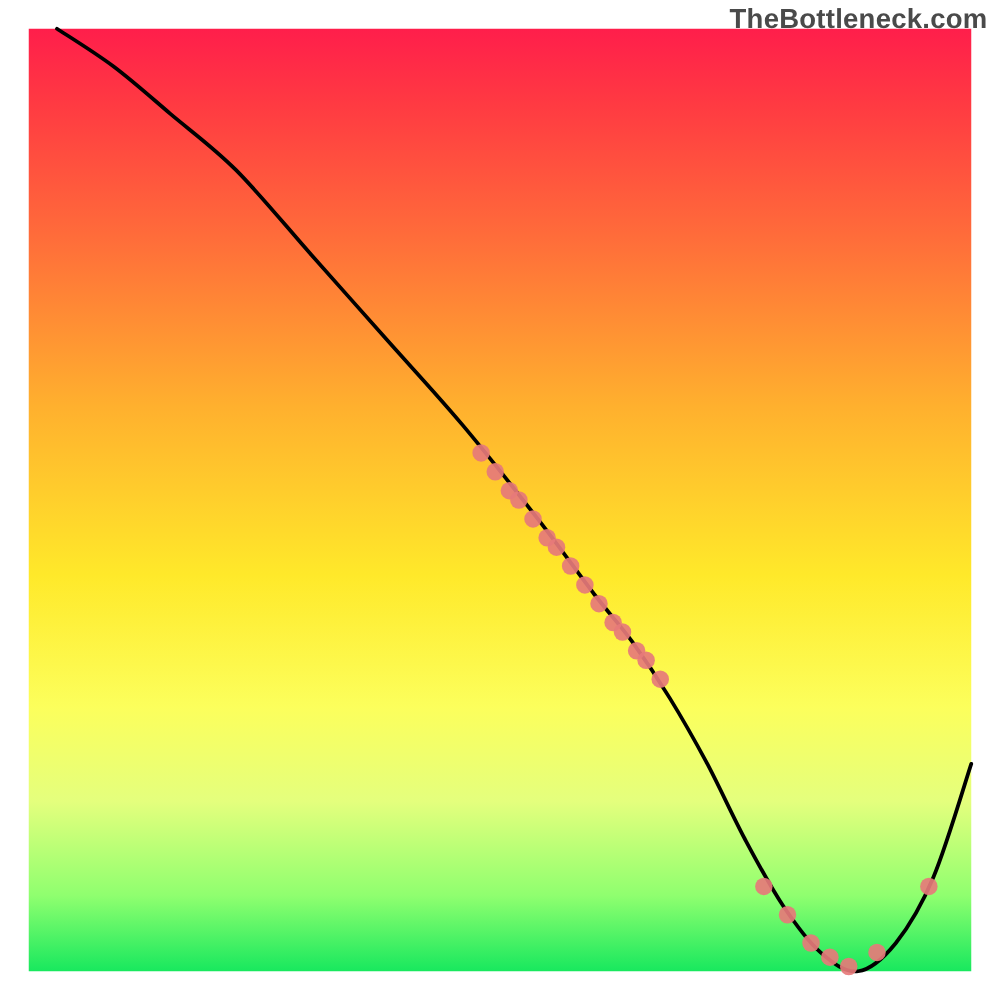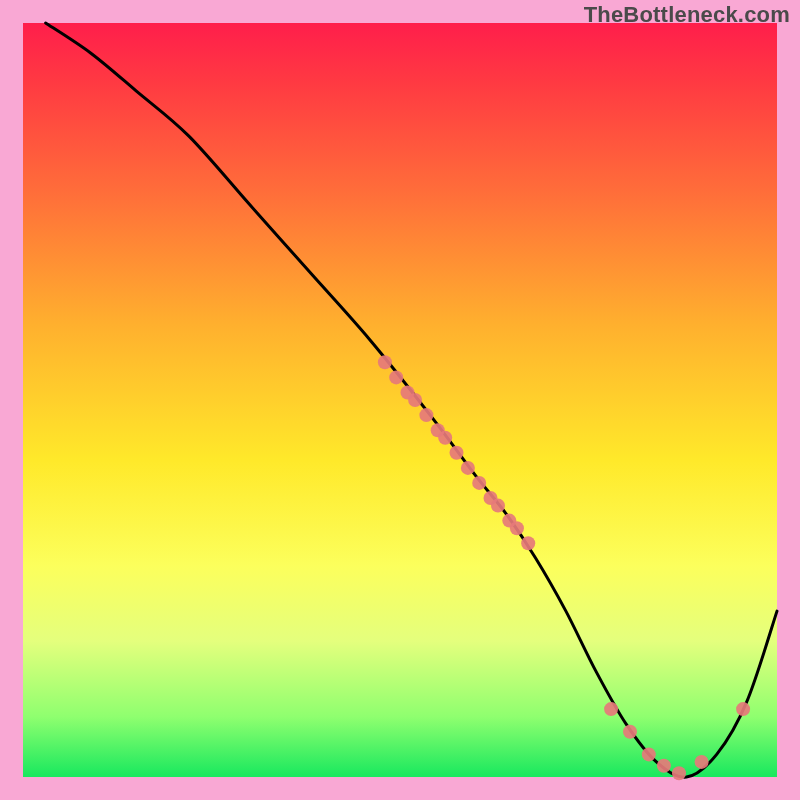--- a/index.html
+++ b/index.html
@@ -8,21 +8,21 @@
     width: 800px;
     height: 800px;
     background: #000;
     font-family: Arial, Helvetica, sans-serif;
     overflow: hidden;
   }
   .stage {
     position: relative;
     width: 800px;
     height: 800px;
-    background: #f9a8d4;
+    background: #ffffff;
   }
   .watermark {
     position: absolute;
     top: 2px;
     right: 10px;
     color: #4a4a4a;
     font-size: 22px;
     font-weight: 600;
     letter-spacing: 0.2px;
     user-select: none;

